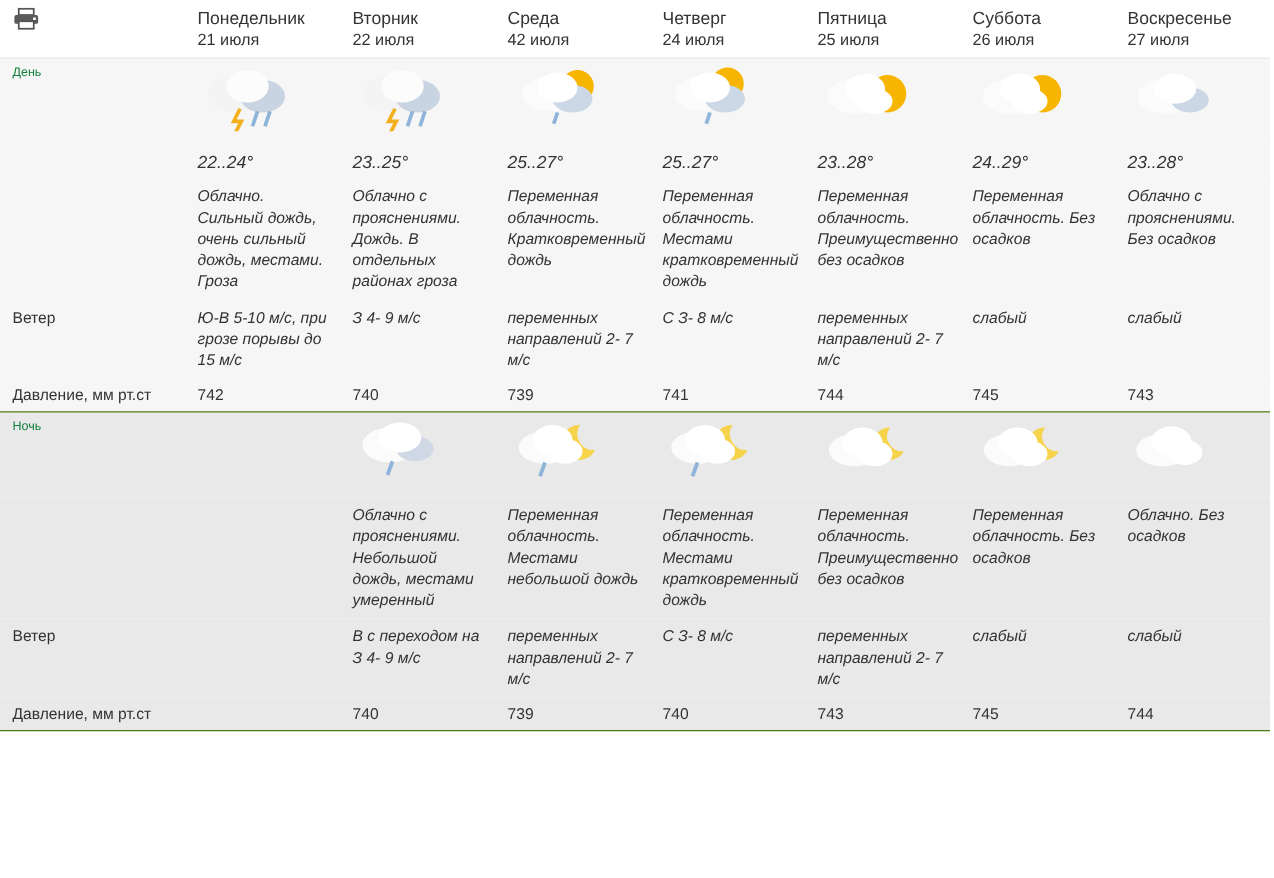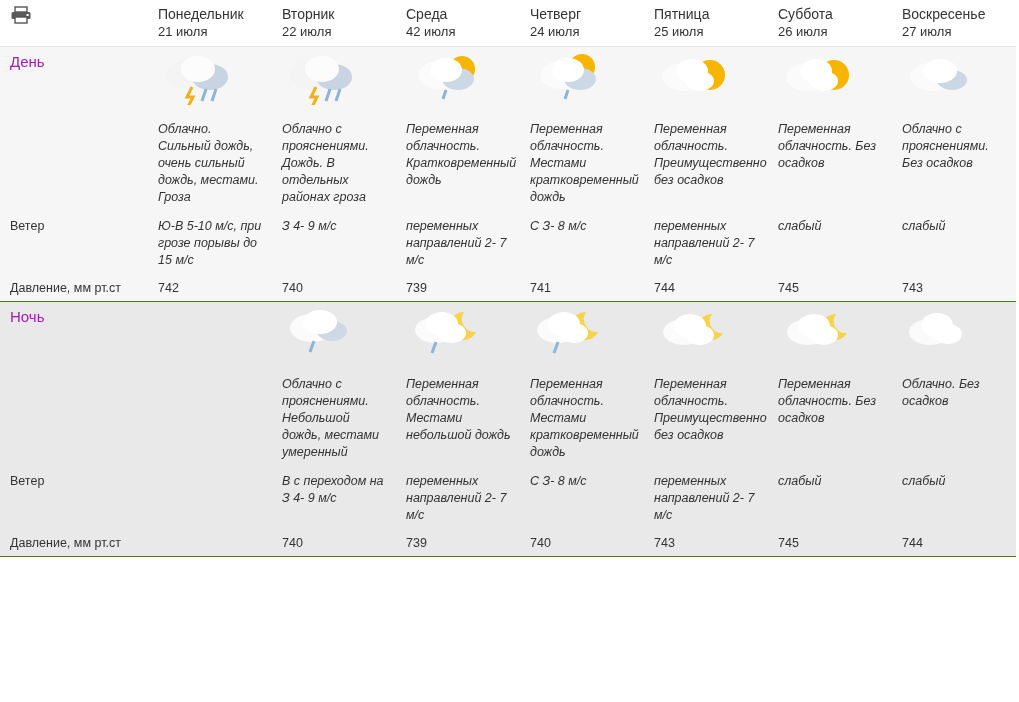--- a/index.html
+++ b/index.html
@@ -83,22 +83,22 @@
     line-height: 17px;
   }
   .printer-cell {
     text-align: left;
     padding-top: 14px;
   }
 
   .sect-day td { background: #f6f6f6; }
   .sect-night td { background: #e9e9e9; }
   .sect-label {
-    font-size: 15px;
-    color: #a21caf;
+    font-size: 10px;
+    color: #15803d;
   }
   .sect-icons td { padding-top: 10px; padding-bottom: 0; }
   .icon-wrap { height: 56px; }
 
   .temps td {
     font-style: italic;
     font-size: 14px;
     color: #333;
     padding-top: 4px;
     padding-bottom: 2px;
@@ -268,20 +268,30 @@
             <div class="icon-wrap">
         <svg class="wicon" width="82" height="52" viewBox="0 0 82 52">
           <ellipse cx="30" cy="24" rx="22" ry="14" fill="#fbfbfb"></ellipse>
           <ellipse cx="50" cy="27" rx="15" ry="10" fill="#ccd7e5"></ellipse>
           <ellipse cx="38" cy="18" rx="17" ry="12" fill="#ffffff"></ellipse>
         </svg>
             </div>
           </td>
     </tr>
 
+    <tr class="sect-day temps">
+      <td class="lblcell"></td>
+      <td>22..24°</td>
+      <td>23..25°</td>
+      <td>25..27°</td>
+      <td>25..27°</td>
+      <td>23..28°</td>
+      <td>24..29°</td>
+      <td>23..28°</td>
+    </tr>
 
     <tr class="sect-day descr">
       <td class="lblcell"></td>
       <td>Облачно. Сильный дождь, очень сильный дождь, местами. Гроза</td>
       <td>Облачно с прояснениями. Дождь. В отдельных районах гроза</td>
       <td>Переменная облачность. Кратковременный дождь</td>
       <td>Переменная облачность. Местами кратковременный дождь</td>
       <td>Переменная облачность. Преимущественно без осадков</td>
       <td>Переменная облачность. Без осадков</td>
       <td>Облачно с прояснениями. Без осадков</td>

